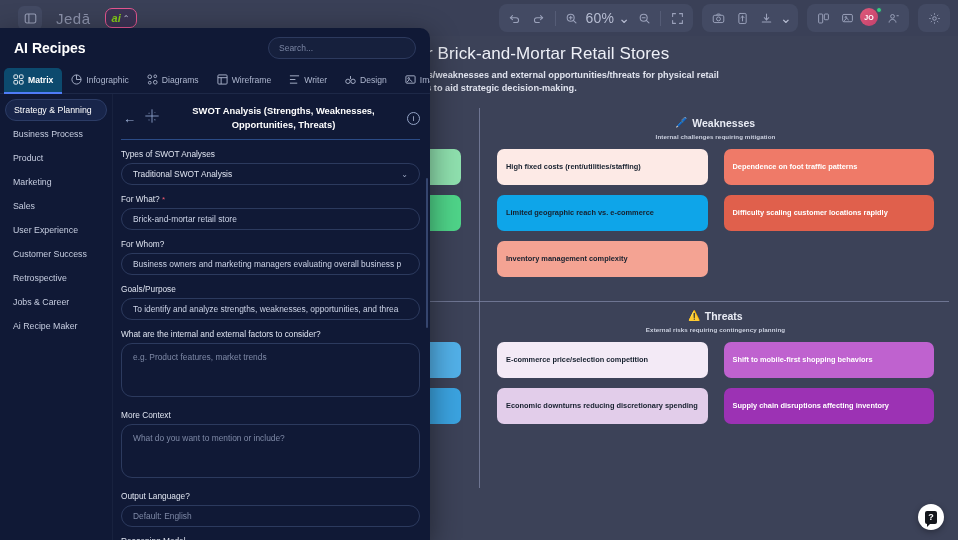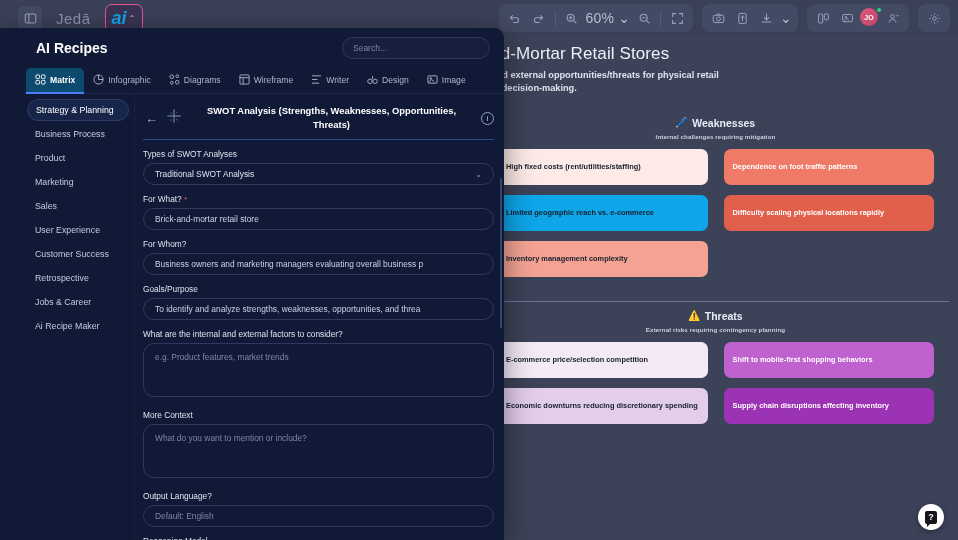--- a/index.html
+++ b/index.html
@@ -27,21 +27,21 @@
   .tb-brand {
     font-size: 15px; color: #8c92ab; letter-spacing: .5px;
     padding: 2px 8px; font-weight: 400;
   }
   .ai-pill {
     display: flex; align-items: center; gap: 2px;
     border: 1px solid #e4558f; border-radius: 7px;
     background: #3b3354; padding: 3px 7px 3px 6px;
     position: relative;
   }
-  .ai-pill .ai-txt { color: #0ea5e9; font-size: 18px; font-weight: 700; font-style: italic; }
+  .ai-pill .ai-txt { color: #84cc16; font-size: 11px; font-weight: 700; font-style: italic; }
   .ai-pill .ai-car { color: #c9cde0; font-size: 8px; }
 
   .tb-right {
     margin-left: auto; display: flex; align-items: center;
     gap: 9px; padding-right: 8px;
   }
   .tb-group {
     display: flex; align-items: center; gap: 2px;
     background: #434a63; border-radius: 8px; padding: 3px 5px;
   }
@@ -119,25 +119,25 @@
     border-radius: 7px; padding: 8px 9px;
     font-size: 7.4px; font-weight: 700; line-height: 1.55;
     min-height: 36px;
     display: flex; align-items: center;
   }
   .card span { display: block; }
 
   
   .panel {
     position: absolute; top: 28px; left: 0;
-    width: 504px; height: 512px;
+    width: 430px; height: 512px;
     background: #101936;
     border-top-right-radius: 10px;
     box-shadow: 0 8px 30px rgba(0,0,0,.45);
-    z-index: 60; overflow: hidden; padding-left: 22px;
+    z-index: 60; overflow: hidden;
   }
   .panel-head {
     height: 40px; display: flex; align-items: center;
     padding: 0 14px 0 14px; position: relative;
   }
   .panel-title { font-size: 14px; color: #fff; font-weight: 700; }
   .srch {
     margin-left: auto; width: 148px; height: 22px;
     border: 1px solid #2d3a5e; border-radius: 11px;
     display: flex; align-items: center; padding: 0 10px;
@@ -427,21 +427,21 @@
               <div class="card" style="background: rgb(253, 234, 230); color: rgb(22, 32, 46);">
                 <span>High fixed costs (rent/utilities/staffing)</span>
               </div>
               <div class="card" style="background: rgb(239, 122, 104); color: rgb(255, 255, 255);">
                 <span>Dependence on foot traffic patterns</span>
               </div>
               <div class="card" style="background: #0ea5e9; color: rgb(22, 32, 46);">
                 <span>Limited geographic reach vs. e-commerce</span>
               </div>
               <div class="card" style="background: rgb(224, 96, 76); color: rgb(255, 255, 255);">
-                <span>Difficulty scaling physical locations rapidly</span>
+                <span>Difficulty scaling customer locations rapidly</span>
               </div>
               <div class="card" style="background: rgb(244, 163, 147); color: rgb(22, 32, 46);">
                 <span>Inventory management complexity</span>
               </div>
             </div>
           </div>
           <div class="quad">
             <div class="quad-hd"><div class="quad-title">
                 <span class="quad-emoji">🚀</span>
                 <span>Opportunities</span>

